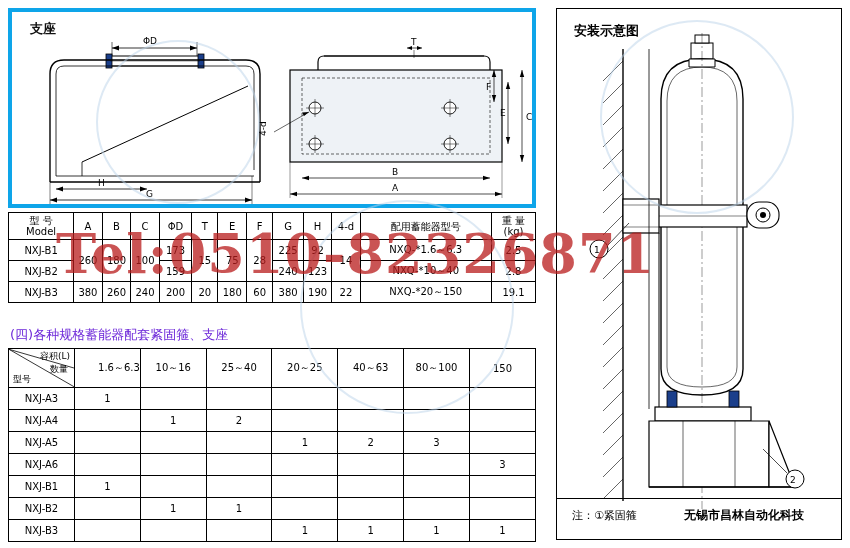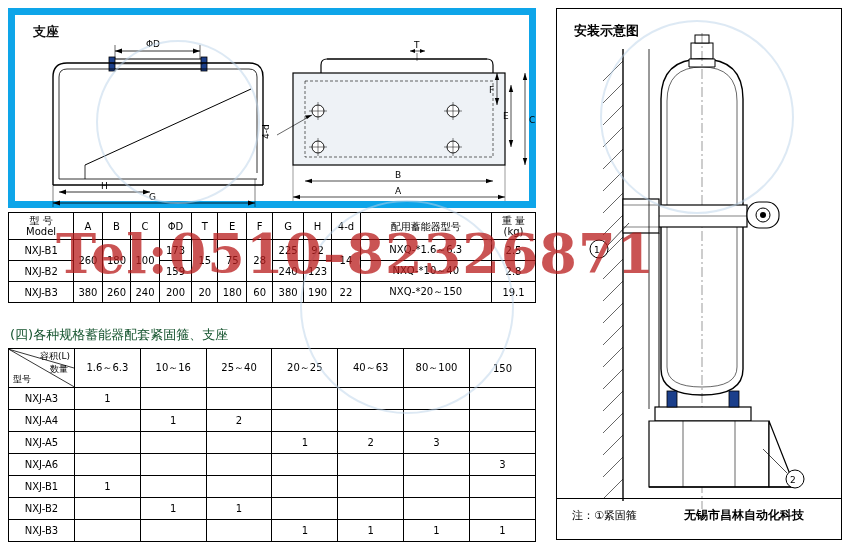--- a/index.html
+++ b/index.html
@@ -9,33 +9,33 @@
     font-family:"DejaVu Sans","Liberation Sans",sans-serif;
     font-size:11px;color:#000;
     position:relative;overflow:hidden;
   }
   .page{position:absolute;left:0;top:0;width:850px;height:548px;}
 
   
   .panel{position:absolute;border:1px solid #000;box-sizing:border-box;background:#fff;}
 
   
-  #drawing-panel{left:8px;top:8px;width:528px;height:200px;border:7px solid #0ea5e9;}
+  #drawing-panel{left:8px;top:8px;width:528px;height:200px;border:4px solid #0ea5e9;}
   .draw-title{position:absolute;font-size:13px;font-weight:bold;color:#111;}
 
   
   table{border-collapse:collapse;font-size:10px;background:transparent;}
   td,th{border:1px solid #000;text-align:center;vertical-align:middle;font-weight:normal;padding:0;}
 
   #spec-table{position:absolute;left:8px;top:212px;width:528px;}
   #spec-table table{width:528px;border-radius:23px;}
   #spec-table td{height:20px;}
   #spec-table tr.head td{height:26px;line-height:11px;font-size:10px;}
 
-  #sect-title{position:absolute;left:10px;top:326px;font-size:13px;color:#14532d;}
+  #sect-title{position:absolute;left:10px;top:326px;font-size:13px;color:#6d28d9;}
 
   #matrix-table{position:absolute;left:8px;top:348px;width:576px;}
   #matrix-table table{width:528px;}
   #matrix-table td{height:21px;font-size:10px;}
   #matrix-table td.lead{text-align:center;}
   .corner{position:relative;height:38px!important;}
   .corner .c-top{position:absolute;right:4px;top:1px;font-size:9px;}
   .corner .c-bot{position:absolute;left:4px;bottom:1px;font-size:9px;}
   .corner .slash{position:absolute;left:0;top:0;width:100%;height:100%;}
 
@@ -243,21 +243,21 @@
           <tr>
         <td class="corner" style="width:66px;">
           <svg class="slash" width="66" height="38" viewBox="0 0 66 38">
             <line x1="0" y1="0" x2="66" y2="38" stroke="#000" stroke-width="0.8"></line>
             <line x1="0" y1="0" x2="66" y2="19" stroke="#000" stroke-width="0.8"></line>
           </svg>
           <span class="c-top">容积(L)</span>
           <span class="c-bot">型号</span>
           <span style="position:absolute;right:6px;top:14px;font-size:9px;">数量</span>
         </td>
-        <td style="width:66px;">1.6～6.3</td>
+        <td style="width:66px;text-align:right;">1.6～6.3</td>
         <td style="width:66px;">10～16</td>
         <td style="width:66px;border-radius:14px;">25～40</td>
         <td style="width:66px;margin-top:40px;">20～25</td>
         <td style="width:66px;">40～63</td>
         <td style="width:66px;">80～100</td>
         <td style="width:66px;">150</td>
       </tr>
 
       <tr>
         <td class="lead">NXJ-A3</td>

